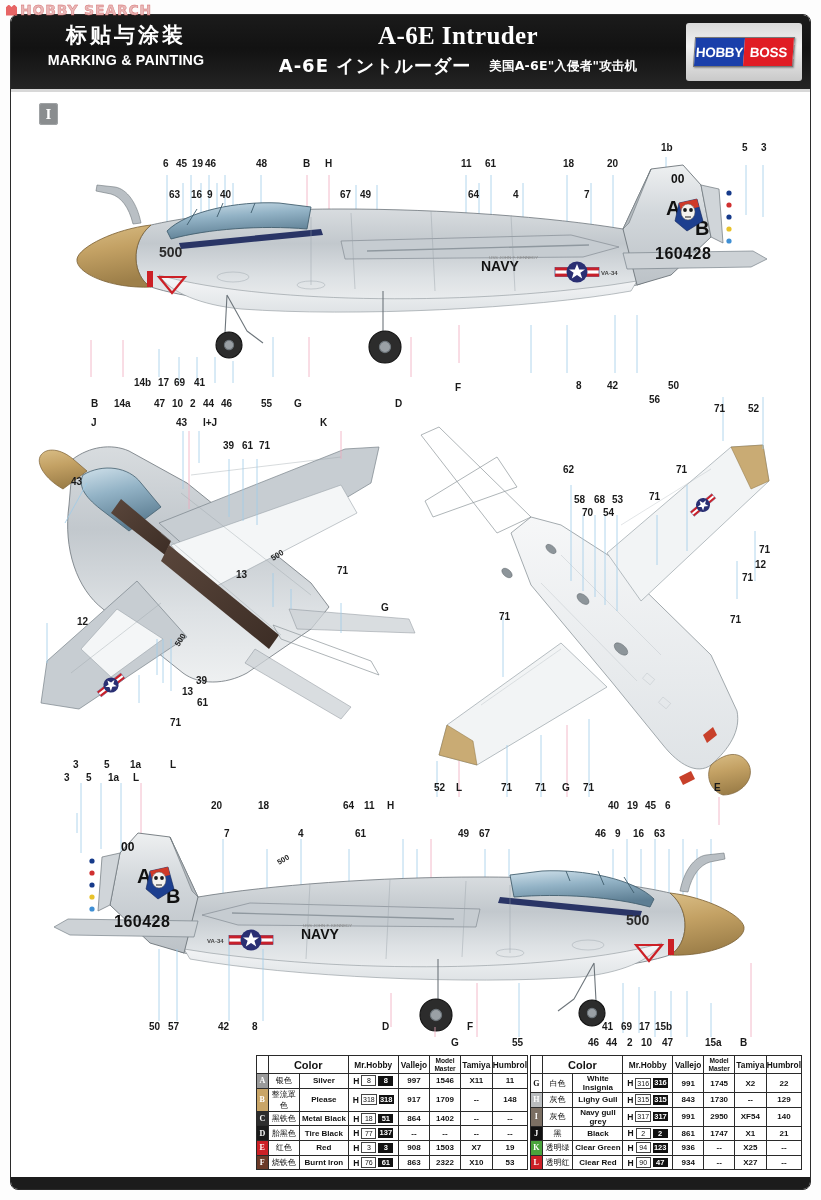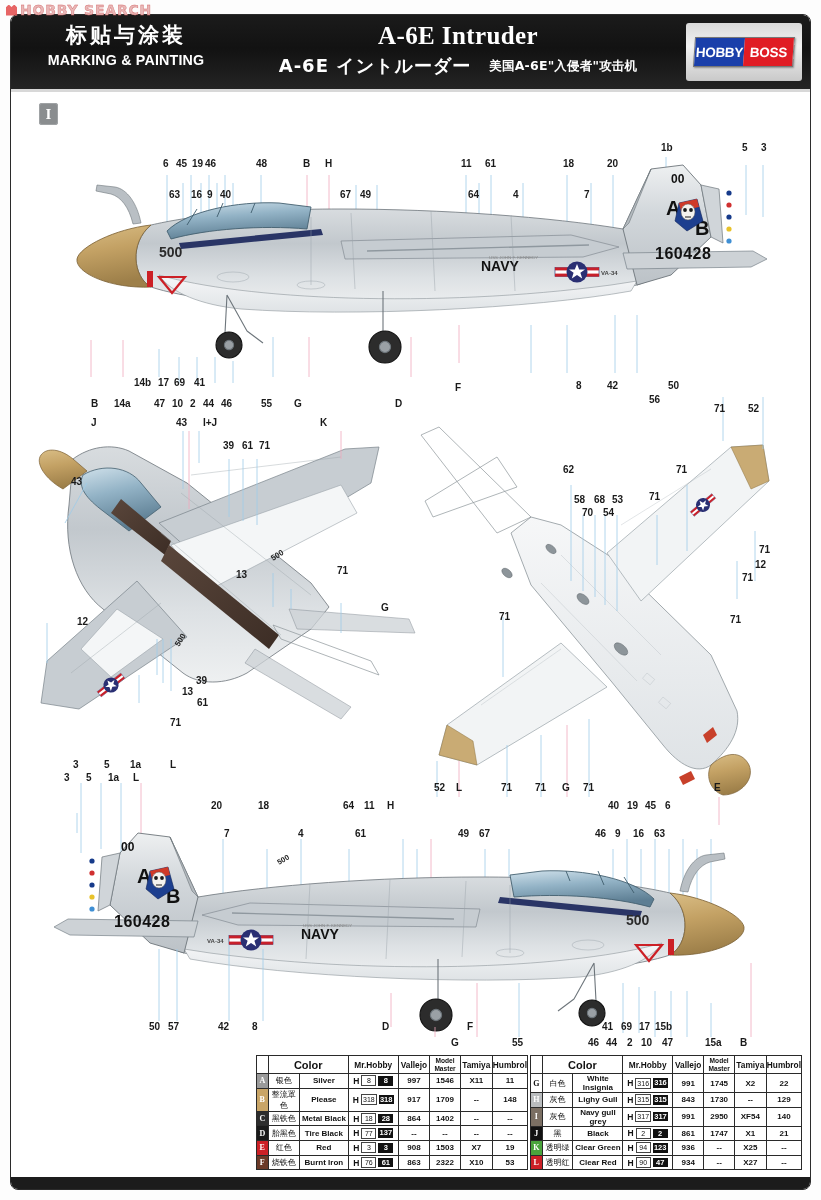--- a/index.html
+++ b/index.html
@@ -823,21 +823,21 @@
                 <td class="c-num">148</td>
               </tr>
               <tr>
                 <td class="c-key" style="background:#2d2d2d;color:#ffffff;">C</td>
                 <td class="c-cn">黑铁色</td>
                 <td class="c-en">Metal  Black</td>
                 <td class="c-mh">
                   <span class="mh">
                     <span class="h">H</span>
                     <span class="w">18</span>
-                    <span class="k">28</span>
+                    <span class="k">51</span>
                   </span>
                 </td>
                 <td class="c-num">864</td>
                 <td class="c-num">1402</td>
                 <td class="c-num">--</td>
                 <td class="c-num">--</td>
               </tr>
               <tr>
                 <td class="c-key" style="background:#1a1a1a;color:#ffffff;">D</td>
                 <td class="c-cn">胎黑色</td>

